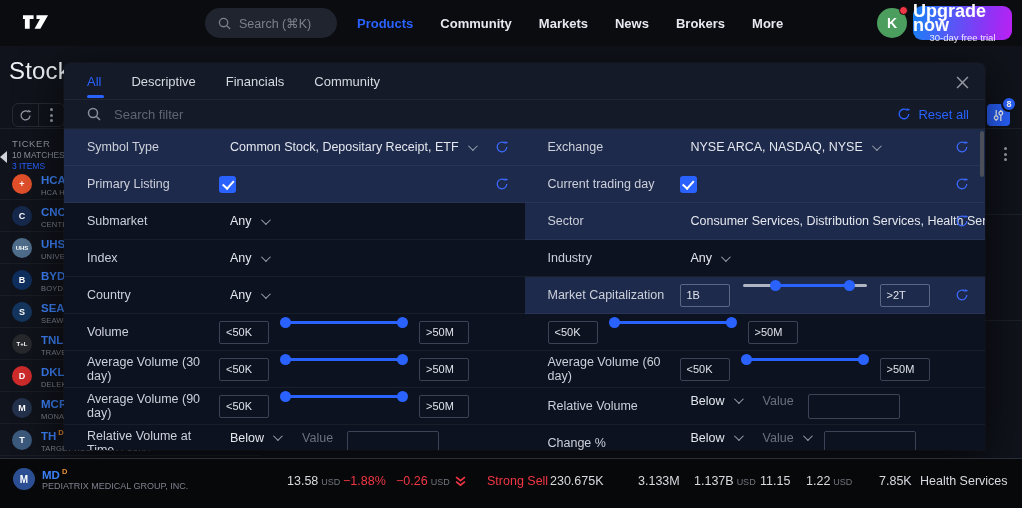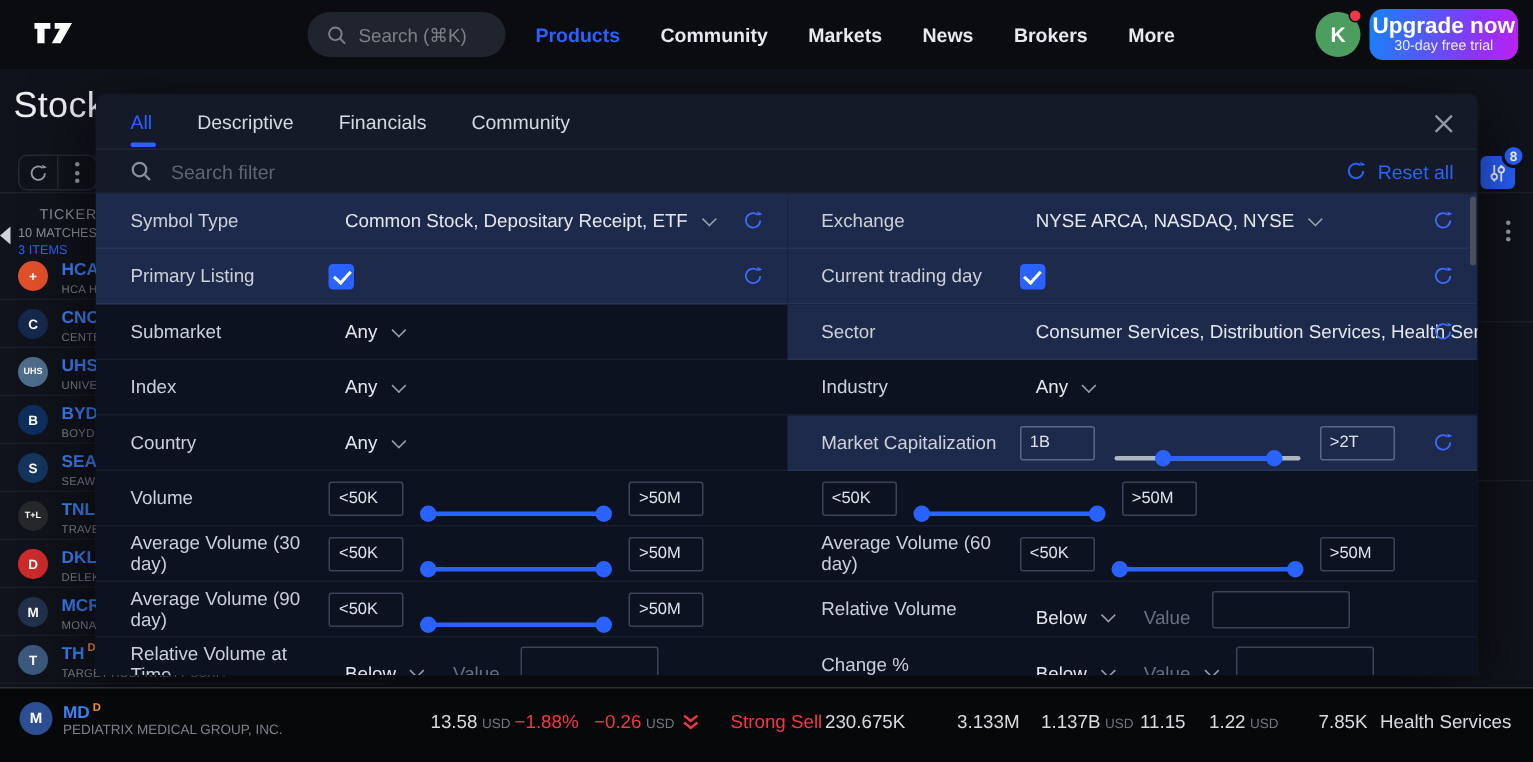--- a/index.html
+++ b/index.html
@@ -19,21 +19,21 @@
   .nav-link { font-size:13px; font-weight:700; color:#e6e9ef; cursor:pointer; white-space:nowrap; }
   .nav-link.active { color:#2962ff; }
   .avatar { position:absolute; left:877px; top:8px; width:30px; height:30px; border-radius:50%;
     background:#4c9e5f; display:flex; align-items:center; justify-content:center;
     color:#fff; font-size:14px; font-weight:700; cursor:pointer; }
   .avatar .dot { position:absolute; right:-1px; top:-2px; width:9px; height:9px; border-radius:50%;
     background:#f23645; border:1.5px solid #0b0c10; }
   .upgrade-btn { position:absolute; left:913px; top:6px; width:99px; height:34px; border-radius:9px;
     background:linear-gradient(100deg,#1583f7 0%,#8a35f5 72%,#bd20f2 100%);
     display:flex; flex-direction:column; align-items:center; justify-content:center; cursor:pointer; }
-  .upgrade-btn .t1 { font-size:15px; font-weight:700; color:#fff; line-height:14px; }
+  .upgrade-btn .t1 { font-size:18px; font-weight:700; color:#fff; line-height:14px; }
   .upgrade-btn .t2 { font-size:9.5px; color:rgba(255,255,255,.88); line-height:11px; }
 
   
   .panel-title { position:absolute; left:9px; top:57px; font-size:24px; font-weight:500; color:#eef0f4; letter-spacing:.2px; white-space:nowrap; }
   .toolbar-line { position:absolute; left:0; top:128px; width:100%; height:1px; background:#1c202a; }
   .tool-box { position:absolute; left:12px; top:103px; height:24px; display:flex; align-items:center;
     border:1px solid #252a34; border-radius:6px; background:#10131b; }
   .tool-slot { width:25px; height:22px; display:flex; align-items:center; justify-content:center; cursor:pointer; }
   .tool-sep { width:1px; height:22px; background:#252a34; }
   .kebab { display:inline-flex; flex-direction:column; gap:2.5px; cursor:pointer; }
@@ -42,21 +42,21 @@
     background:#2962ff; display:flex; align-items:center; justify-content:center; cursor:pointer; }
   .filters-badge { position:absolute; right:-7px; top:-8px; width:16px; height:16px; border-radius:50%;
     background:#2962ff; border:2px solid #10131b; color:#fff; font-size:9px; font-weight:700;
     display:flex; align-items:center; justify-content:center; }
   .strip-kebab { position:absolute; left:1004px; top:147px; }
   .rline { position:absolute; left:985px; width:37px; height:1px; background:#1c202a; }
   .collapse-arrow { position:absolute; left:0; top:151px; width:0; height:0;
     border-top:6px solid transparent; border-bottom:6px solid transparent; border-right:7px solid #cfd3da; cursor:pointer; }
 
   .list-head { position:absolute; left:12px; top:138px; }
-  .list-head .h1 { font-size:9.5px; color:#8b919c; letter-spacing:.6px; line-height:11px;text-align:right; }
+  .list-head .h1 { font-size:9.5px; color:#8b919c; letter-spacing:.6px; line-height:11px; }
   .list-head .h2 { font-size:8.5px; color:#8b919c; line-height:10px; margin-top:1px; white-space:nowrap; }
   .list-head .h3 { font-size:8.5px; color:#2962ff; line-height:10px; margin-top:1px; }
 
   .ticker-list { position:absolute; left:0; top:168px; width:260px; }
   .ticker-row { height:32px; display:flex; align-items:center; padding-left:12px;
     border-bottom:1px solid rgba(255,255,255,.045); cursor:pointer; }
   .tlogo { width:20px; height:20px; border-radius:50%; flex-shrink:0; display:flex; align-items:center;
     justify-content:center; color:#fff; font-weight:700; font-size:9px; letter-spacing:0; }
   .tmeta { margin-left:9px; overflow:hidden; }
   .tsym { font-size:11.5px; font-weight:700; color:#3c80f6; line-height:12px; white-space:nowrap; }
@@ -93,21 +93,21 @@
     margin-left:13px; width:300px; font-family:inherit; }
   .searchrow input::placeholder { color:#5f6573; }
   .reset-all { margin-left:auto; display:flex; align-items:center; gap:7px; color:#2962ff; font-size:13px; cursor:pointer; }
   .mscroll { position:absolute; right:1px; top:68px; width:4px; height:46px; border-radius:2px; background:#4a4f5a; }
 
   .frow { height:37px; display:flex; }
   .fcellm { width:460.5px; position:relative; display:flex; align-items:center; padding-left:23px;
     border-bottom:1px solid rgba(255,255,255,.05); }
   .fcellm.active { background:#1d2a4b; }
   .flabel { width:132px; flex-shrink:0; font-size:12.5px; color:#ccd0da; }
-  .fctrl { display:flex; align-items:flex-end; }
+  .fctrl { display:flex; align-items:flex-start; }
   .dd { display:flex; align-items:center; gap:9px; cursor:pointer;margin-left:11px; }
   .dd .val { font-size:12.5px; color:#e4e7ee; white-space:nowrap; }
   .chev { width:7px; height:7px; border-right:1.5px solid #9aa0ae; border-bottom:1.5px solid #9aa0ae;
     transform:rotate(45deg) translateY(-2px); flex-shrink:0; }
   .checkbox { width:17px; height:17px; border-radius:3px; background:#2962ff; position:relative; cursor:pointer; }
   .checkbox::after { content:""; position:absolute; left:5.5px; top:2.5px; width:4.5px; height:8.5px;
     border:solid #fff; border-width:0 2px 2px 0; transform:rotate(42deg); }
   .rbox { width:50px; height:23px; border:1px solid #3d4356; border-radius:2px; display:flex;
     align-items:center; padding-left:6px; font-size:11px; color:#dfe2e9; cursor:text; }
   .fcellm.active .rbox { border-color:#5c6784; }

